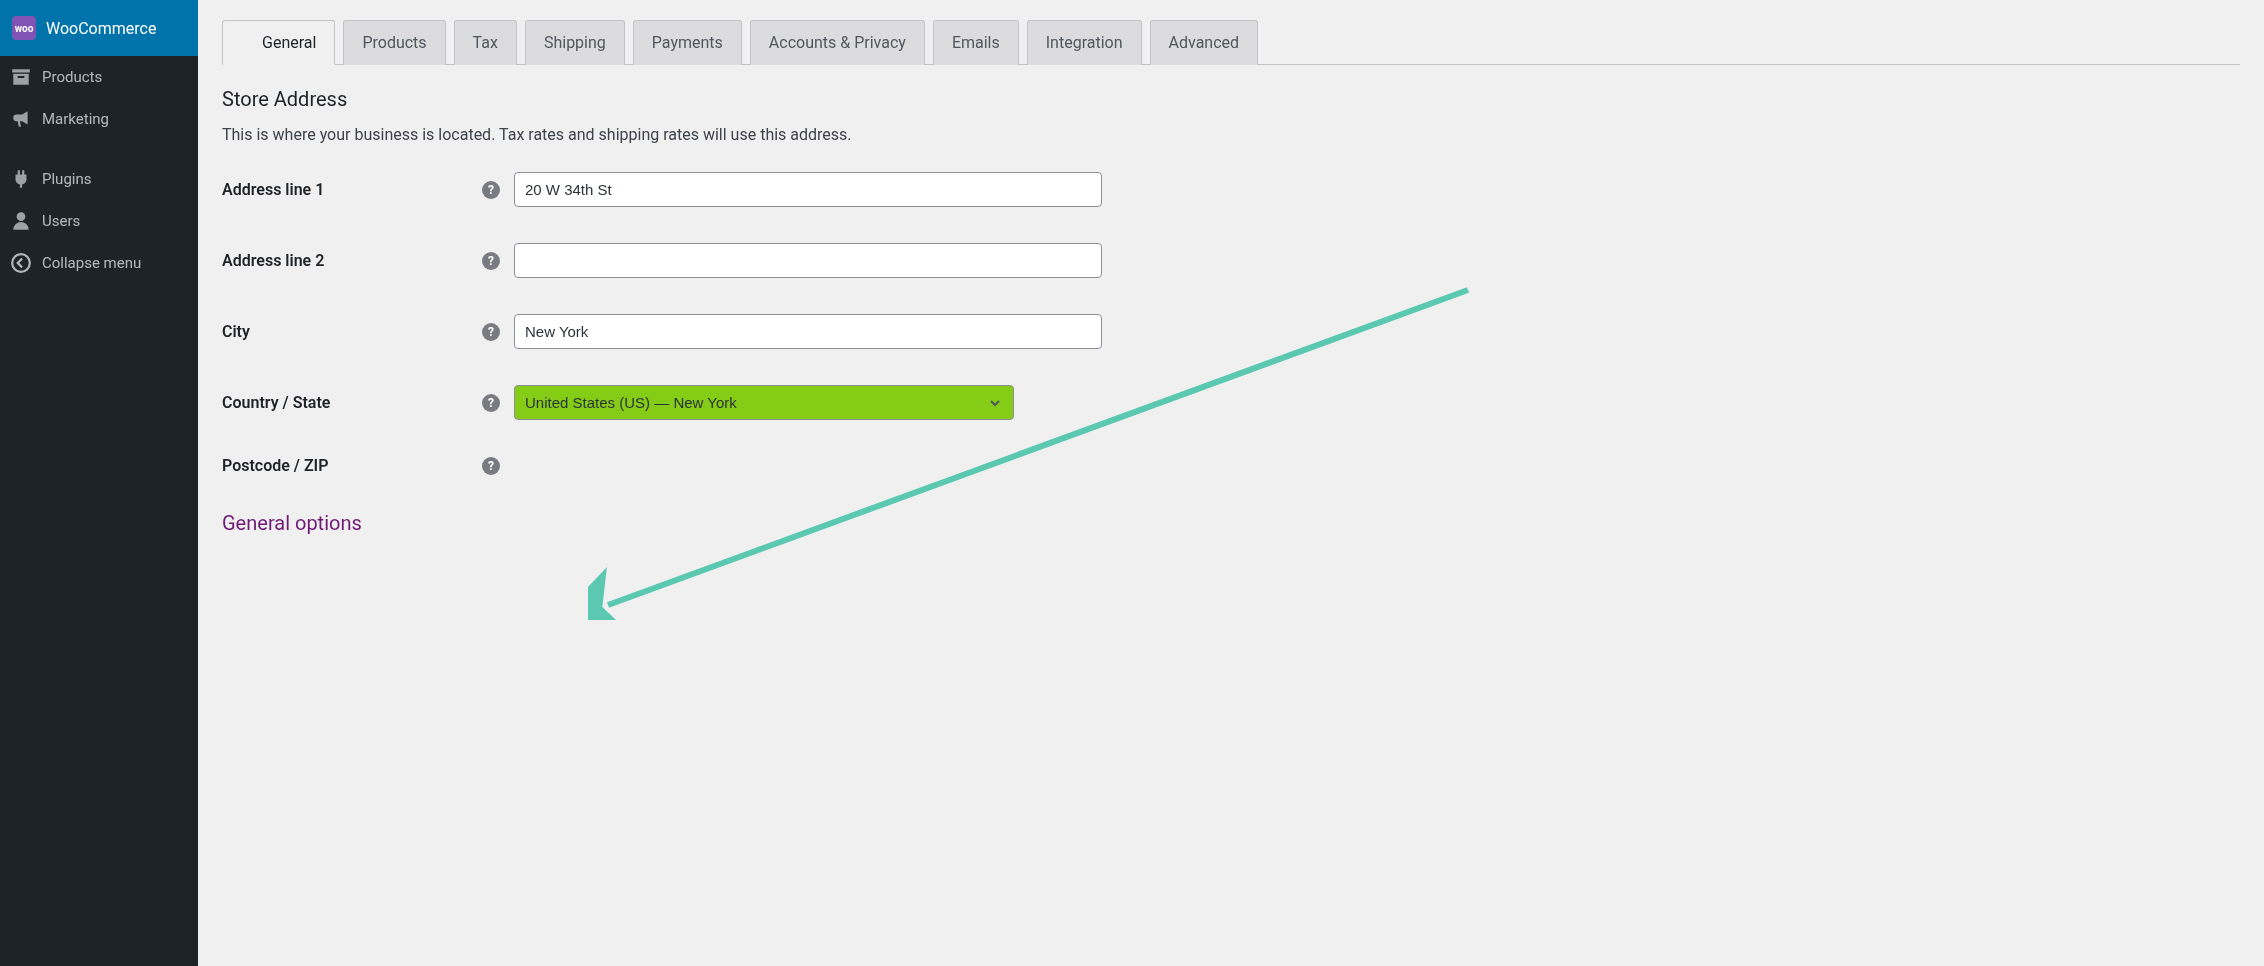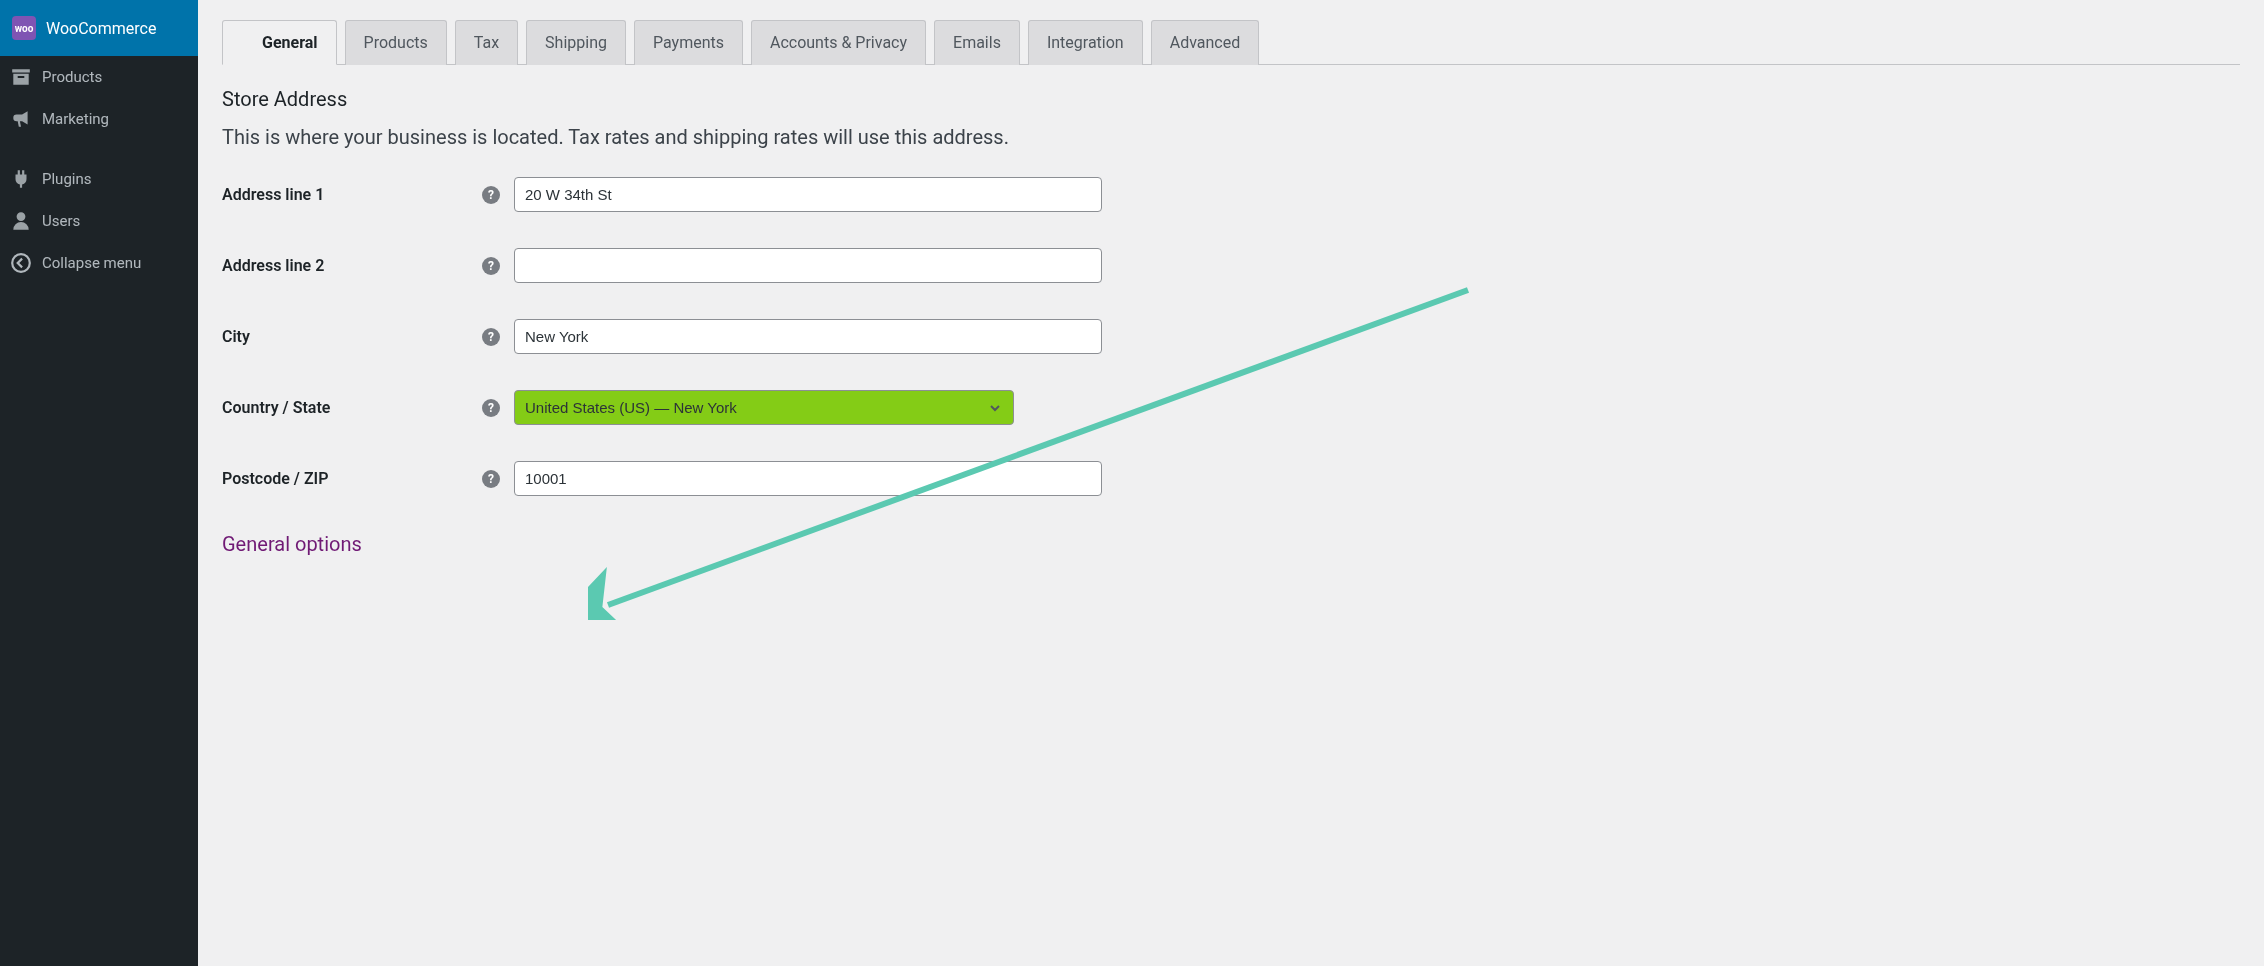--- a/index.html
+++ b/index.html
@@ -11,23 +11,23 @@
     .woo-icon { width: 24px; height: 24px; background: #7f54b3; border-radius: 4px; margin-right: 10px; display: flex; align-items: center; justify-content: center; color: #fff; font-size: 10px; font-weight: bold; }
     .submenu { background: #32373c; padding: 8px 0; }
     .submenu-item { display: block; padding: 8px 14px; color: rgba(240,246,252,0.7); font-size: 15px; cursor: pointer; }
     .submenu-item.active { color: #fff; font-weight: 600; }
     .menu-item { display: flex; align-items: center; padding: 10px 10px; color: rgba(240,246,252,0.7); font-size: 15px; cursor: pointer; }
     .menu-icon { width: 22px; height: 22px; margin-right: 10px; fill: rgba(240,246,252,0.6); }
     .menu-sep { height: 18px; }
     .main { flex: 1; padding: 20px 24px; position: relative; }
     .tabs { display: flex; gap: 8px; border-bottom: 1px solid #c3c4c7; margin-bottom: 22px; }
     .tab { padding: 12px 18px; background: #dcdcde; border: 1px solid #c3c4c7; border-bottom: none; color: #50575e; font-size: 16px; cursor: pointer; border-radius: 3px 3px 0 0; margin-bottom: -1px; }
-    .tab.active { background: #f0f0f1; color: #1d2327; font-weight: 700; border-bottom: 1px solid #f0f0f1; padding-left: 39px; }
+    .tab.active { background: #f0f0f1; color: #1d2327; font-weight: 400; border-bottom: 1px solid #f0f0f1; padding-left: 39px; }
     .section-heading { font-size: 20px; font-weight: 400; margin-bottom: 14px; color: #1d2327; }
-    .section-desc { font-size: 20px; color: #3c434a; margin-bottom: 28px; }
+    .section-desc { font-size: 16px; color: #3c434a; margin-bottom: 28px; }
     .form-row { display: flex; align-items: center; margin-bottom: 36px; }
     .form-label { width: 260px; font-size: 16px; font-weight: 600; color: #1d2327; }
     .help-icon { width: 18px; height: 18px; border-radius: 50%; background: #787c82; color: #fff; font-size: 12px; font-weight: bold; display: flex; align-items: center; justify-content: center; margin-right: 14px; cursor: help; }
     .text-input { width: 588px; padding: 8px 10px; border: 1px solid #8c8f94; border-radius: 4px; font-size: 15px; color: #2c3338; background: #fff; }
     .select-wrap { position: relative; width: 500px; }
     .select-input { width: 100%; padding: 8px 32px 8px 10px; border: 1px solid #8c8f94; border-radius: 4px; font-size: 15px; color: #2c3338; background: #84cc16; appearance: none; cursor: pointer; }
     .select-chevron { position: absolute; right: 12px; top: 50%; transform: translateY(-50%); pointer-events: none; }
     .section-heading-2 { font-size: 20px; font-weight: 400; margin-top: 20px; margin-bottom: 20px; color: #701a75; }
     .annotation-arrow { position: absolute; pointer-events: none; }
   </style>
@@ -117,21 +117,20 @@
         </select>
         <svg class="select-chevron" width="14" height="14" viewBox="0 0 14 14">
             <path d="M3 5l4 4 4-4" fill="none" stroke="#50575e" stroke-width="2"></path>
           </svg>
       </div>
     </div>
 
     <div class="form-row">
       <label class="form-label">Postcode / ZIP</label>
       <span class="help-icon">?</span>
-      <input class="text-input" type="text" value="10001" style="">
     </div>
 
     <h2 class="section-heading-2">General options</h2>
 
     <svg class="annotation-arrow" style="left:390px; top:280px;" width="890" height="340" viewBox="0 0 890 340">
       <defs>
         <marker id="arrowhead" markerWidth="12" markerHeight="12" refX="2" refY="6" orient="auto">
           <path d="M0,0 L12,6 L0,12 L3,6 z" fill="#5bc9b1"></path>
         </marker>
       </defs>

